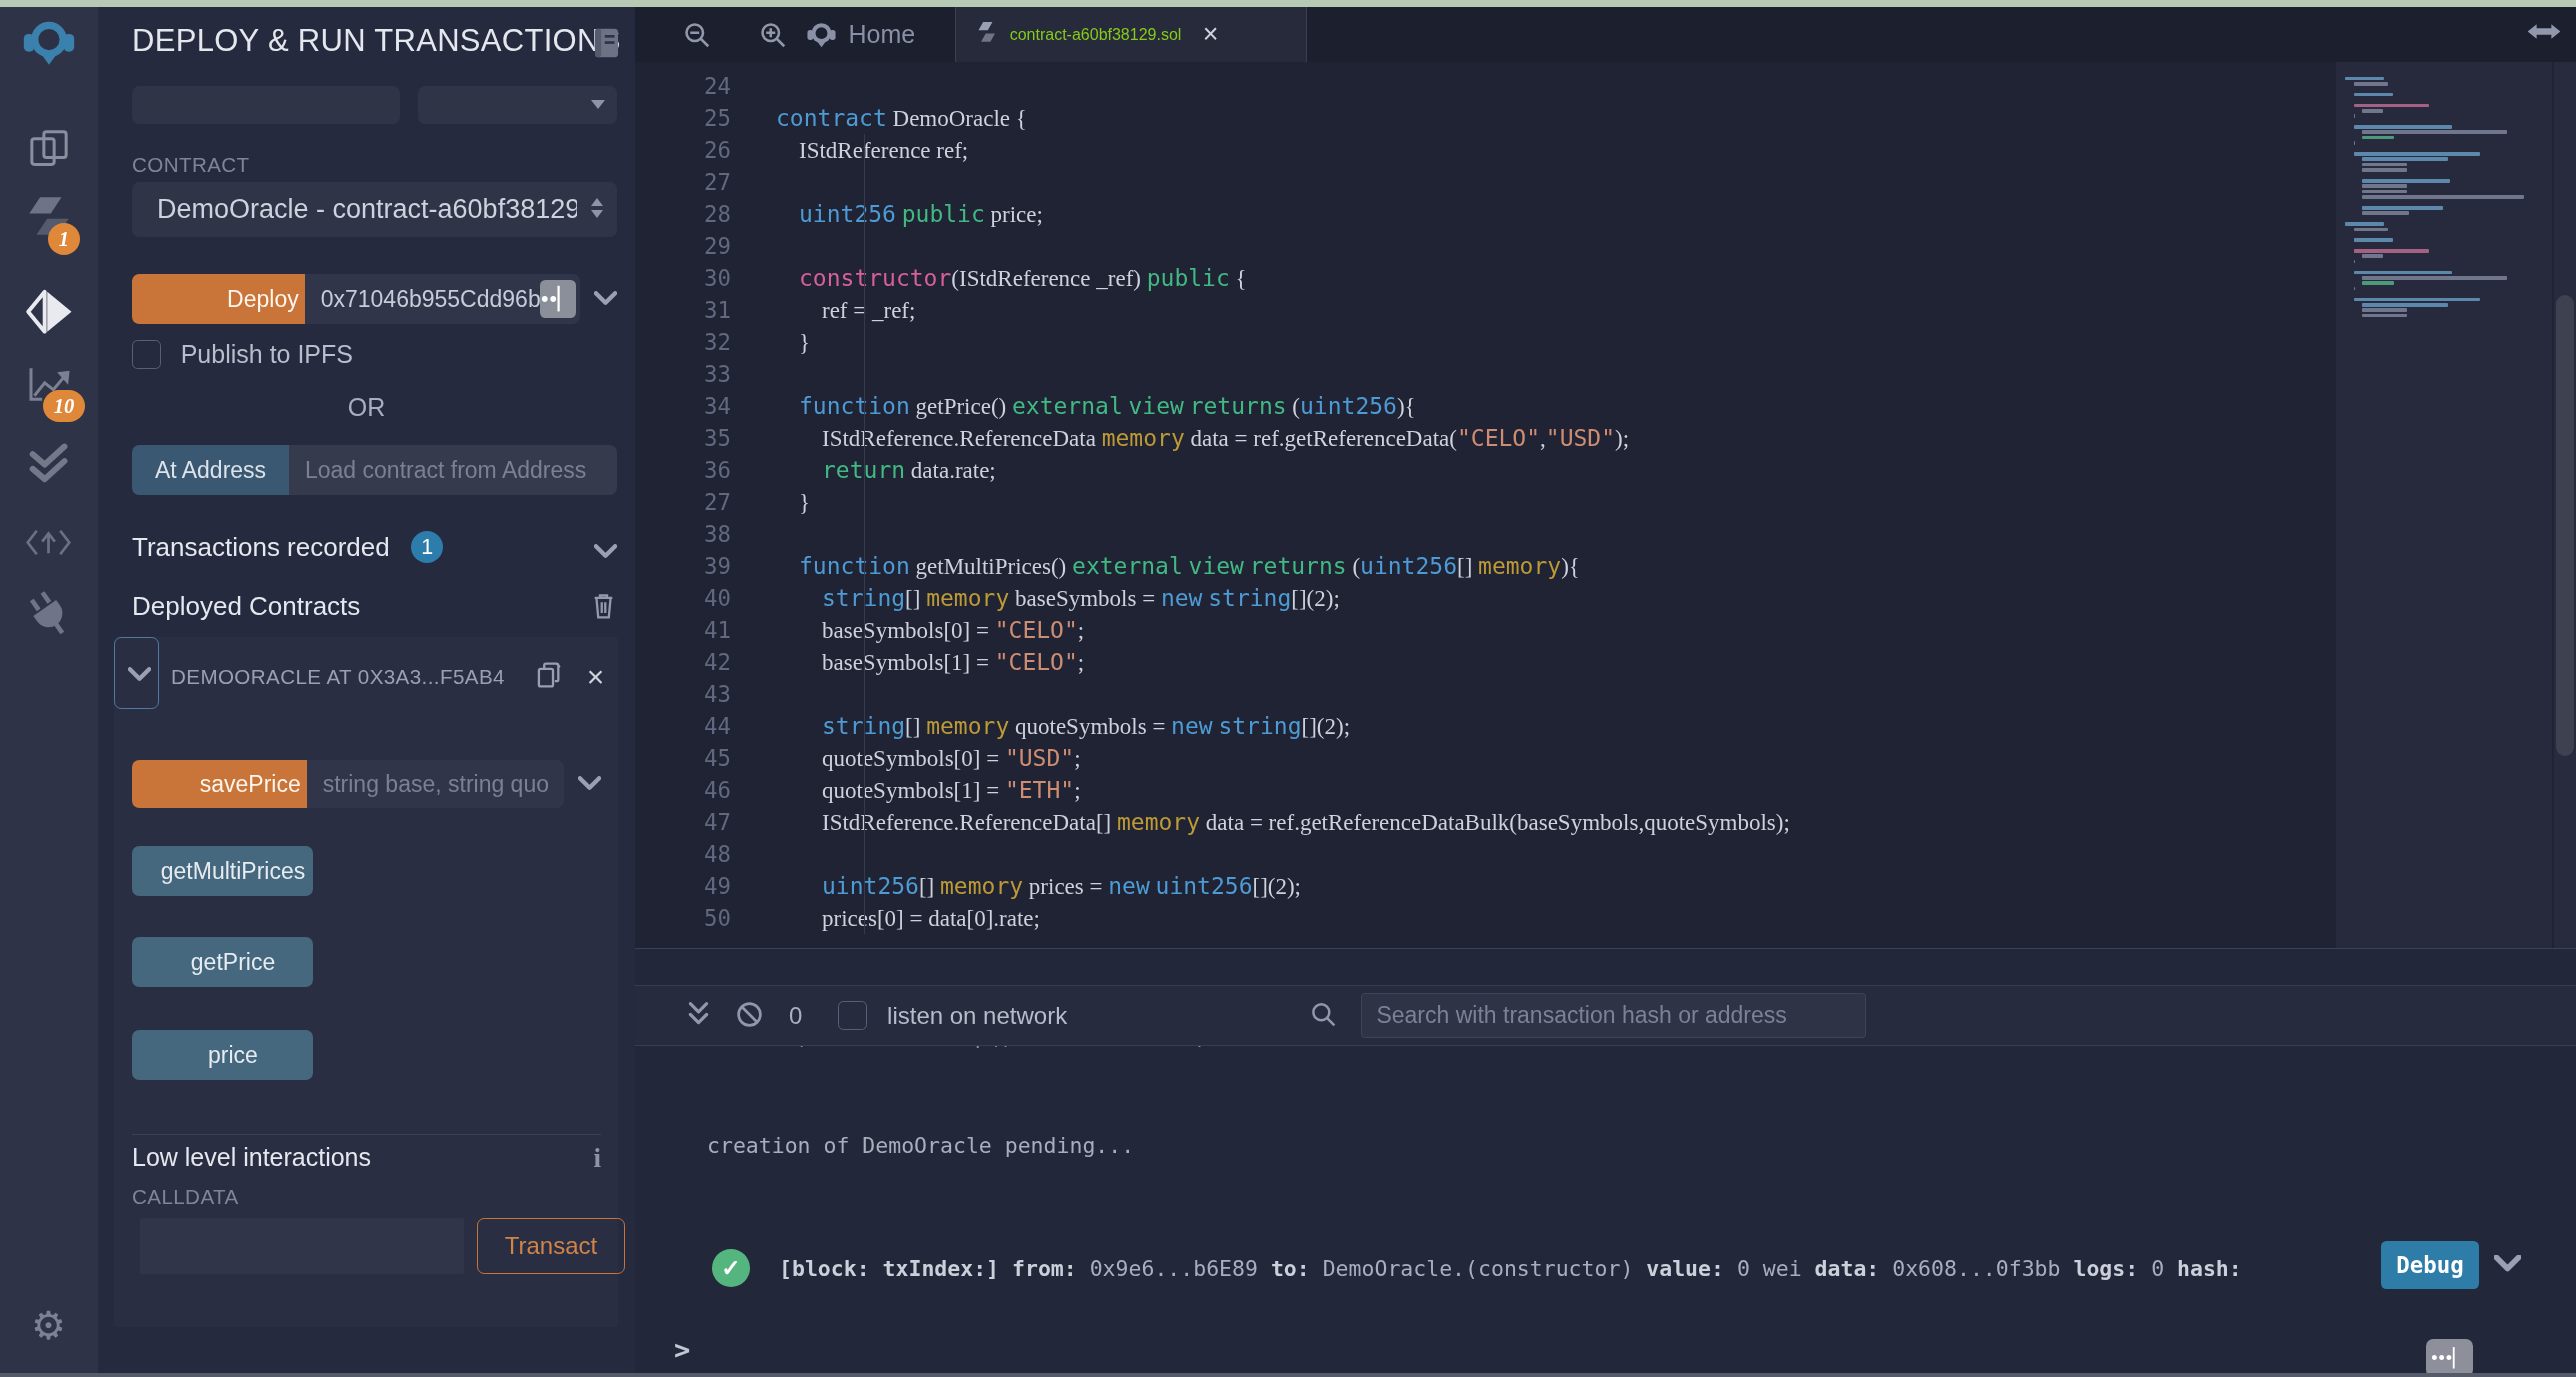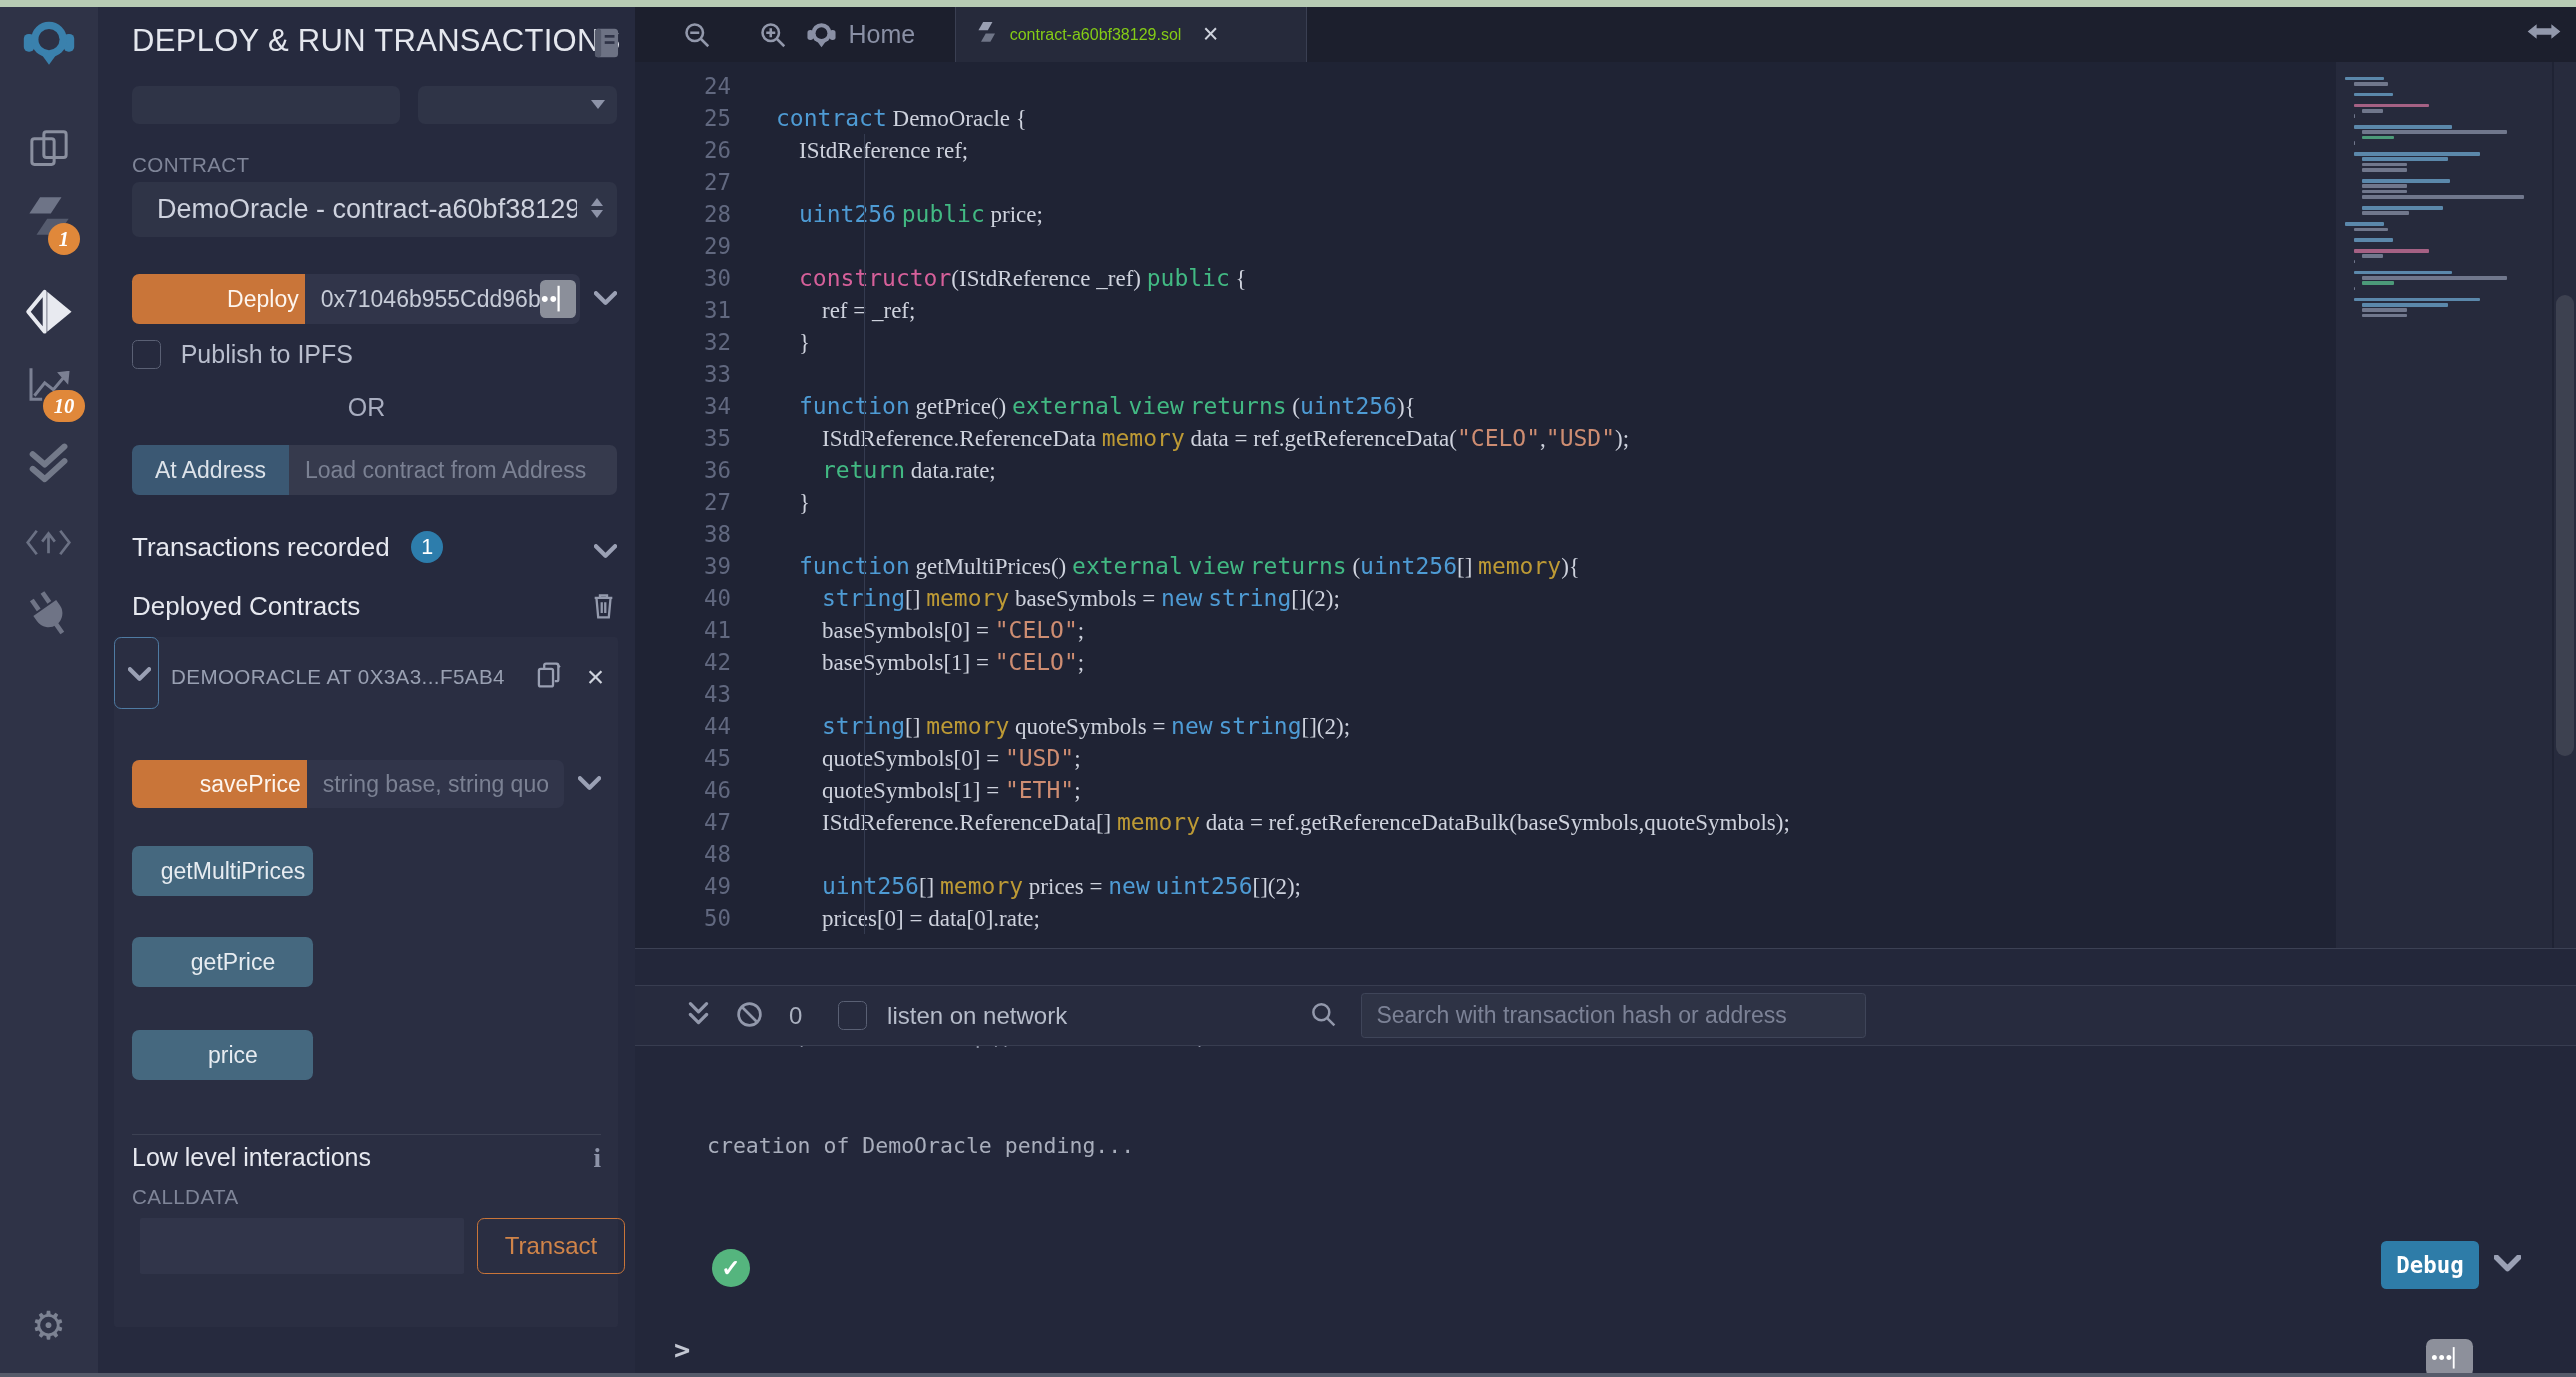--- a/index.html
+++ b/index.html
@@ -484,20 +484,21 @@
           <svg width="29" height="29" viewBox="0 0 40 40" fill="none" stroke="#9298ab" stroke-width="3.4">
             <circle cx="17" cy="17" r="11"></circle>
               <path d="M25 25 L35 35"></path>
           </svg>
         </span>
         <input id="term-search" placeholder="Search with transaction hash or address" style="">
       </div>
       <div id="pending-line" class="mono">creation of DemoOracle pending...</div>
       <div id="tx-row">
         <span id="tx-check">✓</span>
+        <span id="tx-text" class="mono"><b>[block: txIndex:] </b><b>from: </b><span>0x9e6...b6E89 </span><b>to: </b><span>DemoOracle.(constructor) </span><b>value: </b><span>0 wei </span><b>data: </b><span>0x608...0f3bb </span><b>logs: </b><span>0 </span><b>hash: </b></span>
         <button id="debug-btn">Debug</button>
         <span id="tx-chevron">
           <svg width="27" height="18" viewBox="0 0 24 16" fill="none" stroke="#9aa0b4" stroke-width="5" stroke-linecap="round" stroke-linejoin="round">
               <polyline points="2,2 12,12 22,2"></polyline>
             </svg>
         </span>
       </div>
       <div id="term-prompt" class="mono">&gt;</div>
       <div id="ellipsis-chip">•••▏</div>
     </div>

